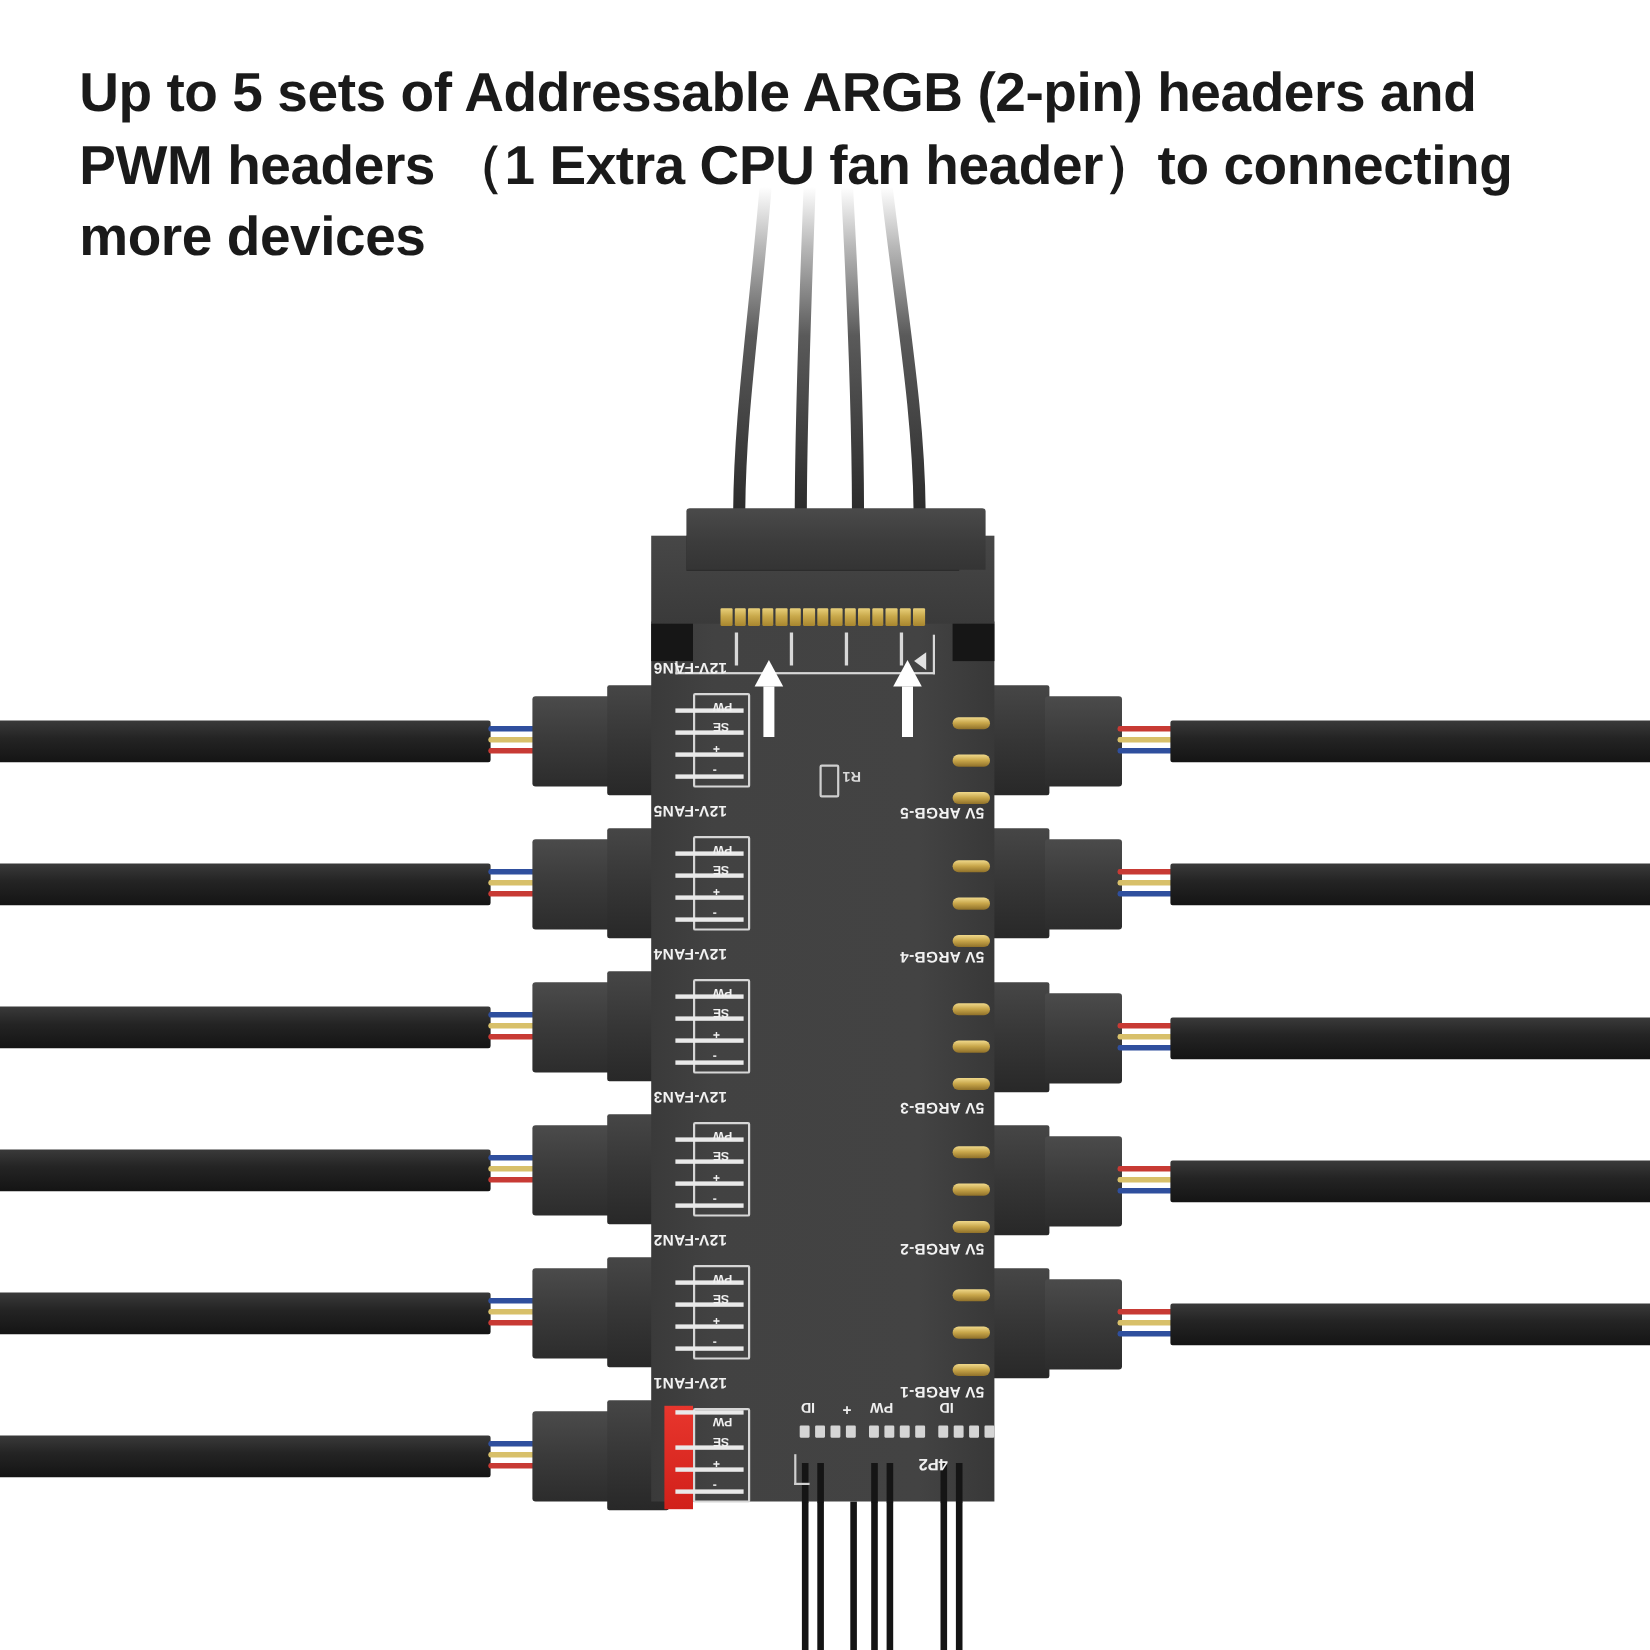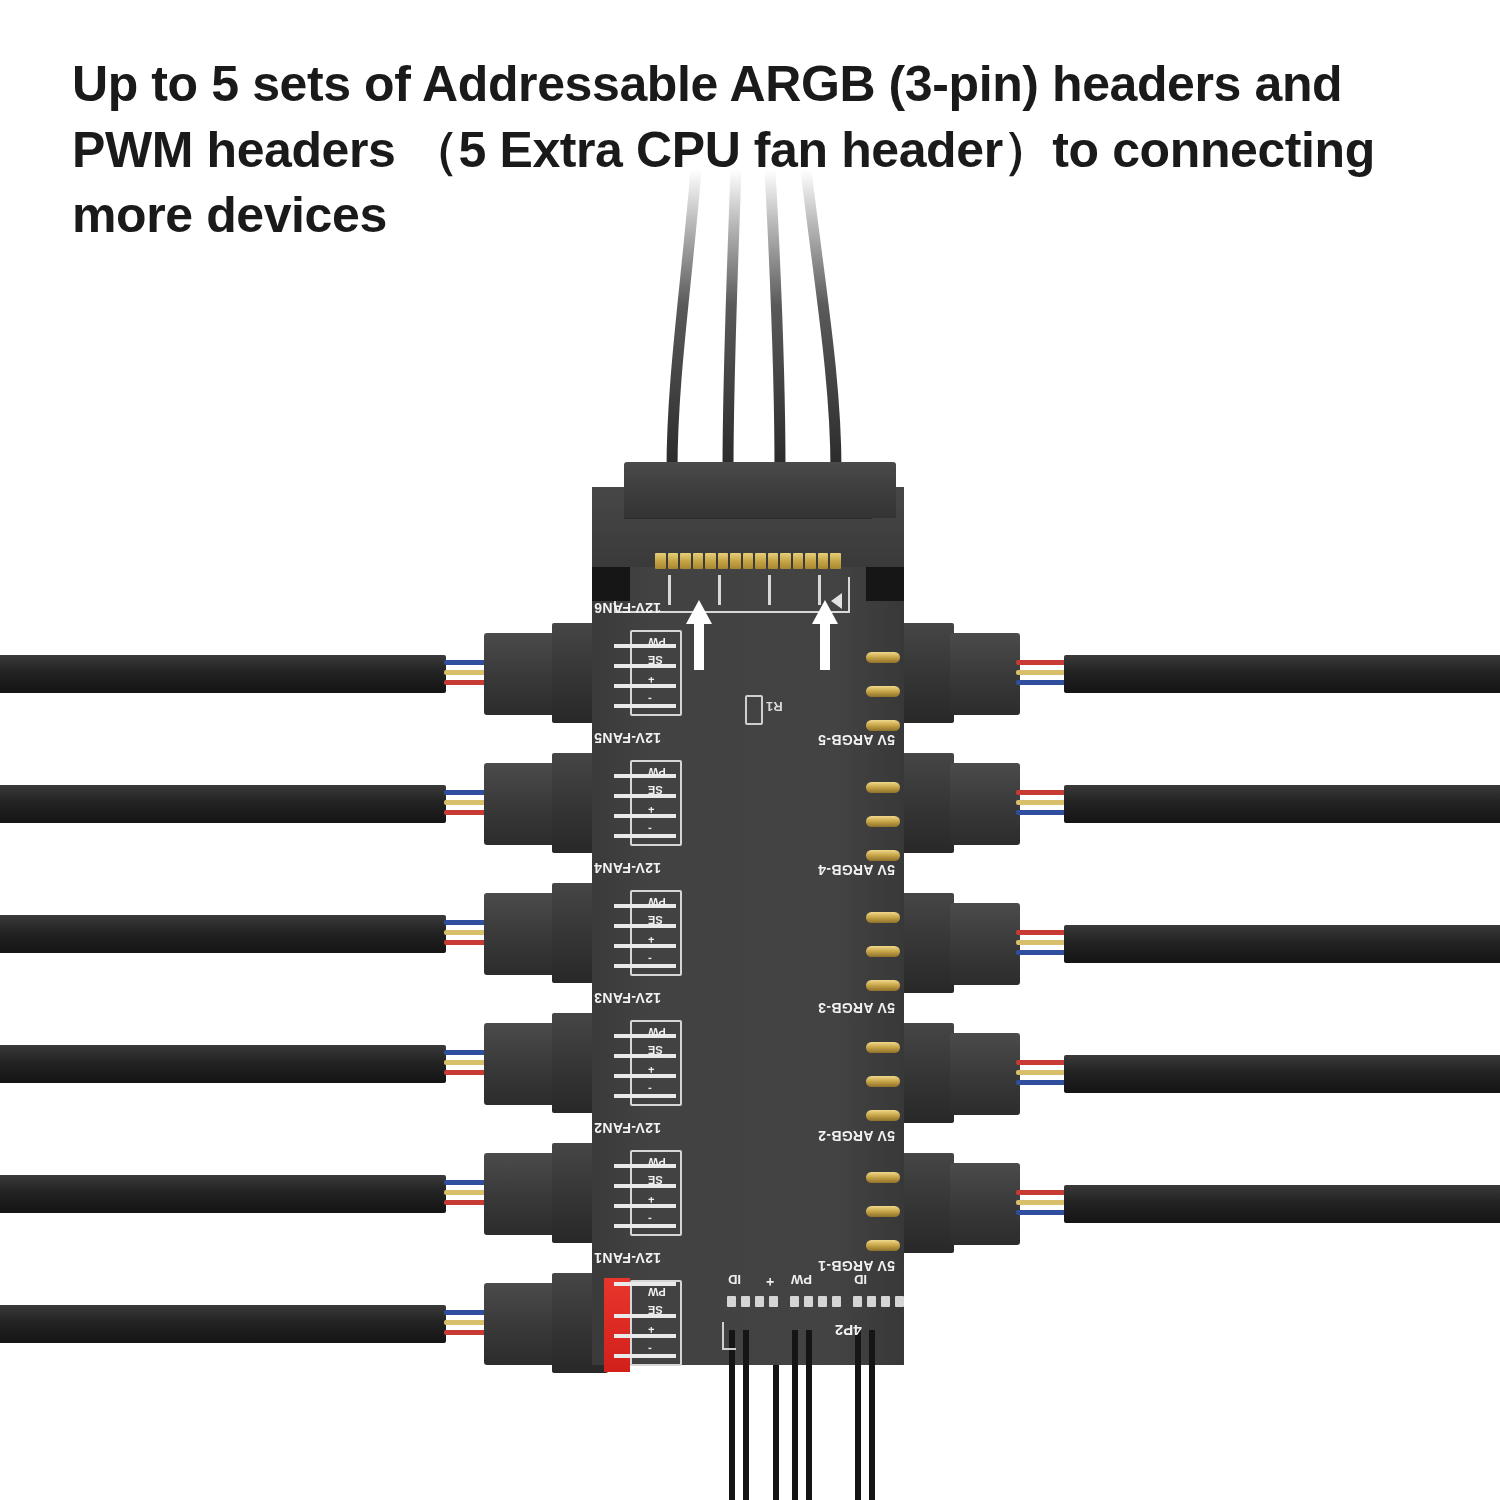--- a/index.html
+++ b/index.html
@@ -191,21 +191,21 @@
     position:absolute; font-size: 15px; font-weight:700; color:#f0f0f0;
     transform: rotate(180deg); z-index: 14;
   }
   .hook { position:absolute; border:2px solid #d0d0d0; border-top:none; border-right:none; z-index:12; }
 </style>
 </head>
 <body>
 
 <div id="stage">
 
-  <div class="headline">Up to 5 sets of Addressable ARGB (3-pin) headers and PWM headers （5 Extra CPU fan header）to connecting more devices</div>
+  <div class="headline">Up to 5 sets of Addressable ARGB (2-pin) headers and PWM headers （1 Extra CPU fan header）to connecting more devices</div>
 
   <div id="scene">
 
     <svg class="sata-cables" viewBox="0 0 280 300">
       <defs>
         <linearGradient id="cgA" x1="0" y1="0" x2="0" y2="1">
           <stop offset="0%" stop-color="#ffffff"></stop>
           <stop offset="18%" stop-color="#b8b8b8"></stop>
           <stop offset="45%" stop-color="#5a5a5a"></stop>
           <stop offset="100%" stop-color="#2a2a2a"></stop>

